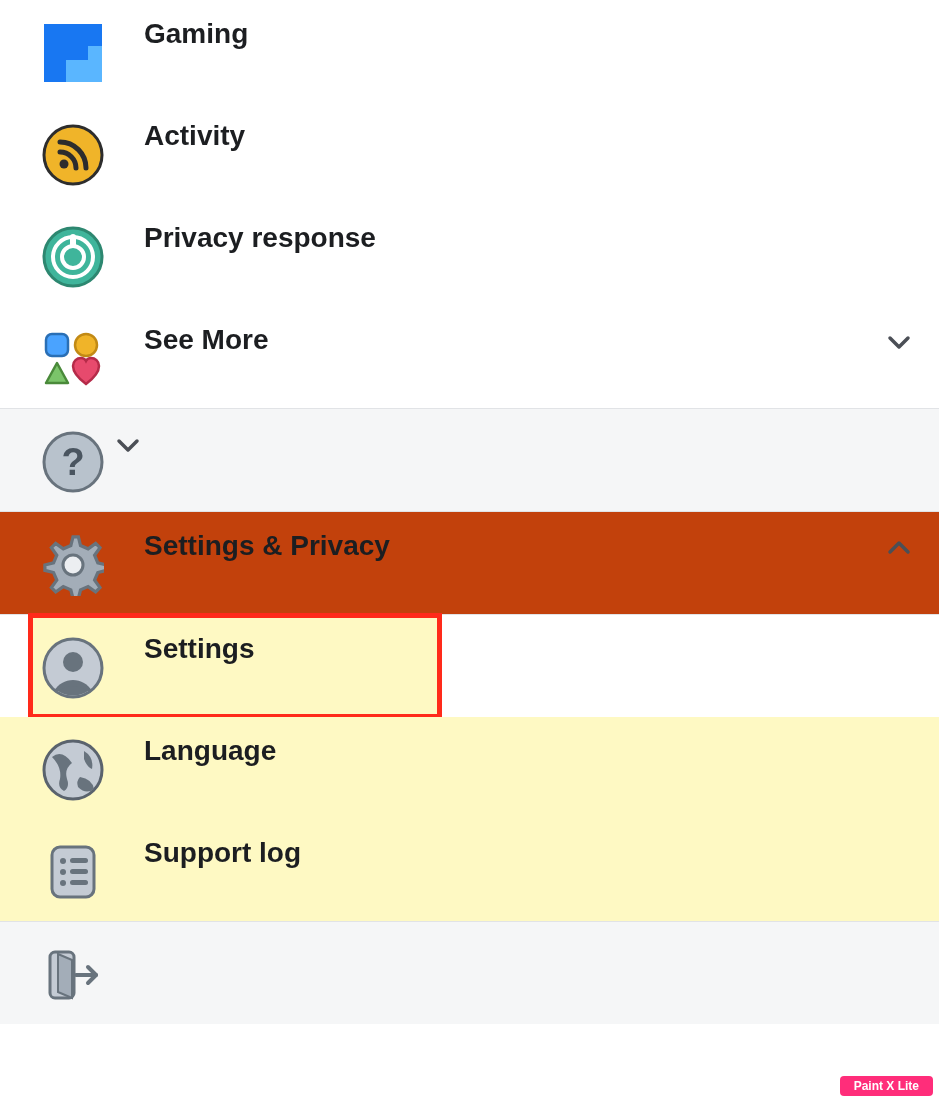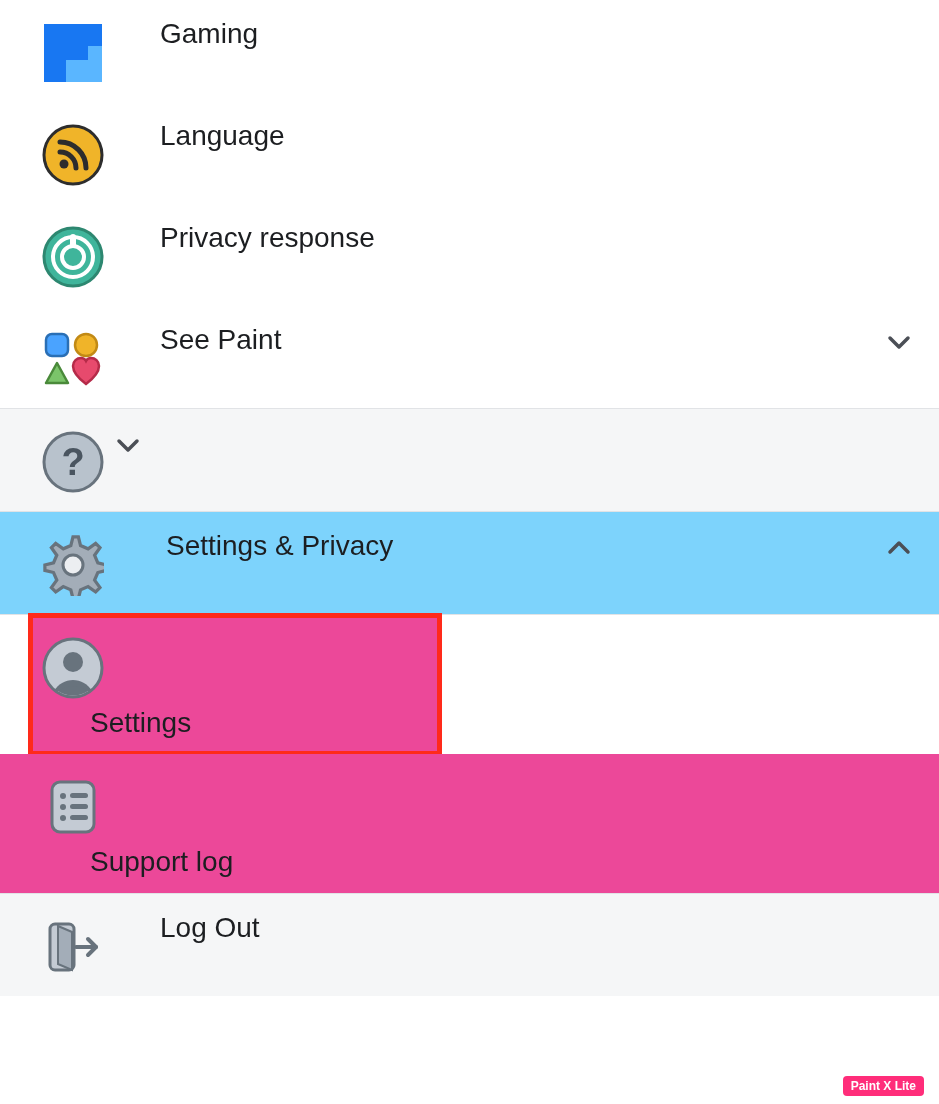--- a/index.html
+++ b/index.html
@@ -16,71 +16,69 @@
       padding: 14px 20px 14px 38px;
       min-height: 100px;
       cursor: pointer;
       position: relative;
     }
     .menu-item.section-top {
       background: #f5f6f7;
       border-top: 1px solid #e1e3e6;
     }
     .menu-item.section-mid {
-      background: #ec4899;
-      flex-direction: column;
+      background: #fef9c3;
     }
     .menu-item.expanded {
-      background: #7dd3fc;
+      background: #c2410c;
       border-top: 1px solid #e1e3e6;
       border-bottom: 1px solid #e1e3e6;
-      gap: 6px;
     }
     .menu-item.highlighted {
       outline: 5px solid #ff2a1a;
       outline-offset: -3px;
       width: 410px;
       margin-left: 30px;
       padding-left: 8px;
     }
     .icon-wrap {
       width: 70px;
       height: 70px;
       flex: 0 0 70px;
       display: flex;
       align-items: center;
       justify-content: center;
       margin-top: 4px;
     }
     .label {
       font-size: 28px;
-      font-weight: 400;
-      margin-left: 52px;
+      font-weight: 700;
+      margin-left: 36px;
       line-height: 1.25;
       padding-top: 2px;
       flex: 1;
     }
     .chevron {
       width: 40px;
       height: 40px;
       display: flex;
       align-items: center;
       justify-content: center;
       margin-top: 2px;
       color: #4b4f56;
     }
     .watermark {
       position: fixed;
-      right: 15px;
+      right: 6px;
       bottom: 8px;
       background: #ff2d7a;
       color: #ffffff;
       font-size: 12px;
       font-weight: 700;
-      padding: 3px 8px;
+      padding: 3px 14px;
       border-radius: 4px;
       font-family: Arial, sans-serif;
     }
   </style>
 </head>
 <body>
 
 <div class="menu">
 
   <div class="menu-item">
@@ -97,21 +95,21 @@
 
   <div class="menu-item">
     <span class="icon-wrap">
       <svg width="62" height="62" viewBox="0 0 62 62">
         <circle cx="31" cy="31" r="29" fill="#f0b429" stroke="#2d2d2d" stroke-width="3"></circle>
         <circle cx="22" cy="40" r="4.5" fill="#2d2d2d"></circle>
         <path d="M 18 28 A 16 16 0 0 1 34 44" fill="none" stroke="#2d2d2d" stroke-width="5" stroke-linecap="round"></path>
         <path d="M 18 18 A 26 26 0 0 1 44 44" fill="none" stroke="#2d2d2d" stroke-width="5" stroke-linecap="round"></path>
       </svg>
     </span>
-    <span class="label">Language</span>
+    <span class="label">Activity</span>
   </div>
 
   <div class="menu-item">
     <span class="icon-wrap">
       <svg width="62" height="62" viewBox="0 0 62 62">
         <circle cx="31" cy="31" r="29" fill="#3fb59b" stroke="#2d8770" stroke-width="3"></circle>
         <circle cx="31" cy="31" r="20" fill="none" stroke="#ffffff" stroke-width="4"></circle>
         <circle cx="31" cy="31" r="11" fill="none" stroke="#ffffff" stroke-width="4"></circle>
         <rect x="28" y="8" width="6" height="14" fill="#ffffff" rx="3"></rect>
       </svg>
@@ -121,21 +119,21 @@
 
   <div class="menu-item">
     <span class="icon-wrap">
       <svg width="62" height="62" viewBox="0 0 62 62">
         <rect x="4" y="6" width="22" height="22" rx="6" fill="#4aa3ff" stroke="#2a6fb5" stroke-width="2.5"></rect>
         <circle cx="44" cy="17" r="11" fill="#f0b429" stroke="#c28a15" stroke-width="2.5"></circle>
         <path d="M 15 55 L 4 55 L 15 35 L 26 55 Z" fill="#7bc46a" stroke="#4a8a3a" stroke-width="2.5" stroke-linejoin="round"></path>
         <path d="M 44 56 C 36 50 31 44 31 38 C 31 33 35 30 39 30 C 41 30 43 31 44 33 C 45 31 47 30 49 30 C 53 30 57 33 57 38 C 57 44 52 50 44 56 Z" fill="#e74a6d" stroke="#b52b49" stroke-width="2.5"></path>
       </svg>
     </span>
-    <span class="label">See Paint</span>
+    <span class="label">See More</span>
     <span class="chevron">
       <svg width="28" height="28" viewBox="0 0 28 28">
           <path d="M 5 10 L 14 19 L 23 10" fill="none" stroke="#4b4f56" stroke-width="3.5" stroke-linecap="round" stroke-linejoin="round"></path>
         </svg>
     </span>
   </div>
 
   <div class="menu-item section-top">
     <span class="icon-wrap">
       <svg width="62" height="62" viewBox="0 0 62 62">
@@ -177,20 +175,31 @@
             <circle cx="31" cy="31" r="27.5"></circle>
           </clipPath>
         <g clip-path="url(#cc)">
           <path d="M 10 60 Q 31 38 52 60 L 52 70 L 10 70 Z" fill="#68737d"></path>
         </g>
       </svg>
     </span>
     <span class="label">Settings</span>
   </div>
 
+  <div class="menu-item section-mid">
+    <span class="icon-wrap">
+      <svg width="62" height="62" viewBox="0 0 62 62">
+        <circle cx="31" cy="31" r="29" fill="#c4cbd4" stroke="#5a636d" stroke-width="3"></circle>
+        <path d="M 10 18 Q 20 28 18 40 Q 15 48 22 52 Q 28 48 25 40 Q 22 30 30 24 Q 20 10 10 18 Z" fill="#68737d"></path>
+        <path d="M 42 12 Q 52 18 50 30 Q 45 28 42 20 Z" fill="#68737d"></path>
+        <path d="M 38 38 Q 50 40 52 50 Q 44 56 36 48 Q 34 42 38 38 Z" fill="#68737d"></path>
+      </svg>
+    </span>
+    <span class="label">Language</span>
+  </div>
 
   <div class="menu-item section-mid">
     <span class="icon-wrap">
       <svg width="62" height="62" viewBox="0 0 62 62">
         <rect x="10" y="6" width="42" height="50" rx="8" fill="#c4cbd4" stroke="#68737d" stroke-width="3"></rect>
         <circle cx="21" cy="20" r="3" fill="#68737d"></circle>
         <rect x="28" y="17" width="18" height="5" rx="2.5" fill="#68737d"></rect>
         <circle cx="21" cy="31" r="3" fill="#68737d"></circle>
         <rect x="28" y="28" width="18" height="5" rx="2.5" fill="#68737d"></rect>
         <circle cx="21" cy="42" r="3" fill="#68737d"></circle>
@@ -202,18 +211,17 @@
 
   <div class="menu-item section-top">
     <span class="icon-wrap">
       <svg width="62" height="62" viewBox="0 0 62 62">
         <rect x="8" y="8" width="24" height="46" rx="5" fill="#c4cbd4" stroke="#68737d" stroke-width="3"></rect>
         <path d="M 16 10 L 30 16 L 30 54 L 16 48 Z" fill="#a3adb8" stroke="#68737d" stroke-width="2"></path>
         <path d="M 34 31 L 54 31" stroke="#68737d" stroke-width="4" stroke-linecap="round"></path>
         <path d="M 46 23 L 54 31 L 46 39" fill="none" stroke="#68737d" stroke-width="4" stroke-linecap="round" stroke-linejoin="round"></path>
       </svg>
     </span>
-    <span class="label">Log Out</span>
   </div>
 
 </div>
 
 <div class="watermark">Paint X Lite</div>
 
 </body></html>

